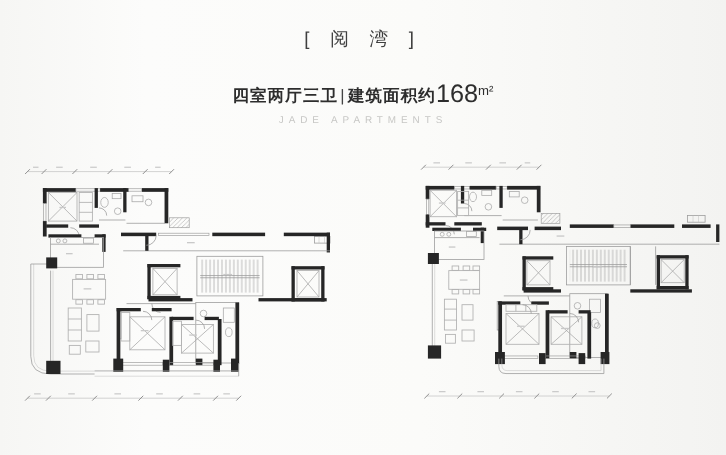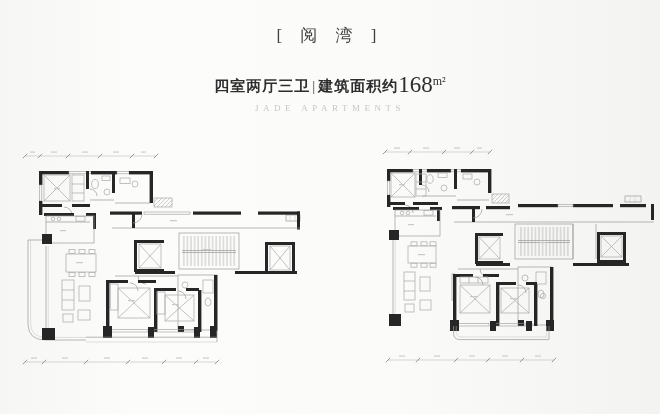--- a/index.html
+++ b/index.html
@@ -1,19 +1,19 @@
 <!DOCTYPE html>
 <html><head>
 <meta charset="utf-8">
 <style>
   html,body{margin:0;padding:0;}
   .canvas{
     position:relative;width:660px;height:414px;overflow:hidden;
     background:linear-gradient(90deg,#f6f6f4 0%,#fcfcfb 20%,#fbfbf9 58%,#f3f3f1 100%);
-    font-family:Liberation Serif, serif;
+    font-family:Liberation Sans, sans-serif;
   }
   .header{position:absolute;top:24px;left:0;width:100%;text-align:center;}
   .title{font-size:17px;color:#3f3f3f;letter-spacing:7px;font-weight:400;}
   .subtitle{margin-top:25px;font-size:15px;color:#2d2d2d;font-weight:700;letter-spacing:1px;}
   .subtitle .divider{font-weight:400;padding:0 2px;color:#444;}
   .subtitle .area-num{font-size:23px;font-weight:400;letter-spacing:0;vertical-align:-1px;}
   .subtitle .area-unit{font-size:12px;font-weight:400;vertical-align:6px;letter-spacing:0;}
   .brand{margin-top:5px;font-size:9px;color:#c7c7c5;letter-spacing:4.5px;font-weight:400;}
   svg.plan{position:absolute;}
   .plan-left{left:20px;top:140px;}

